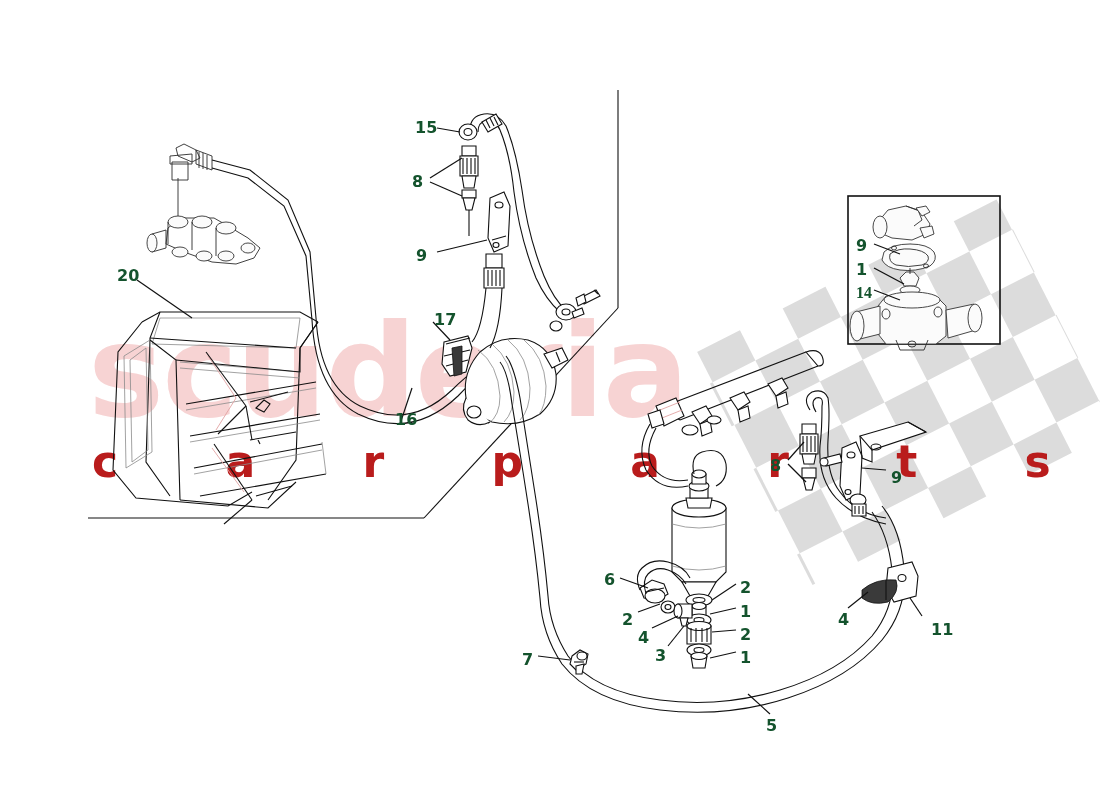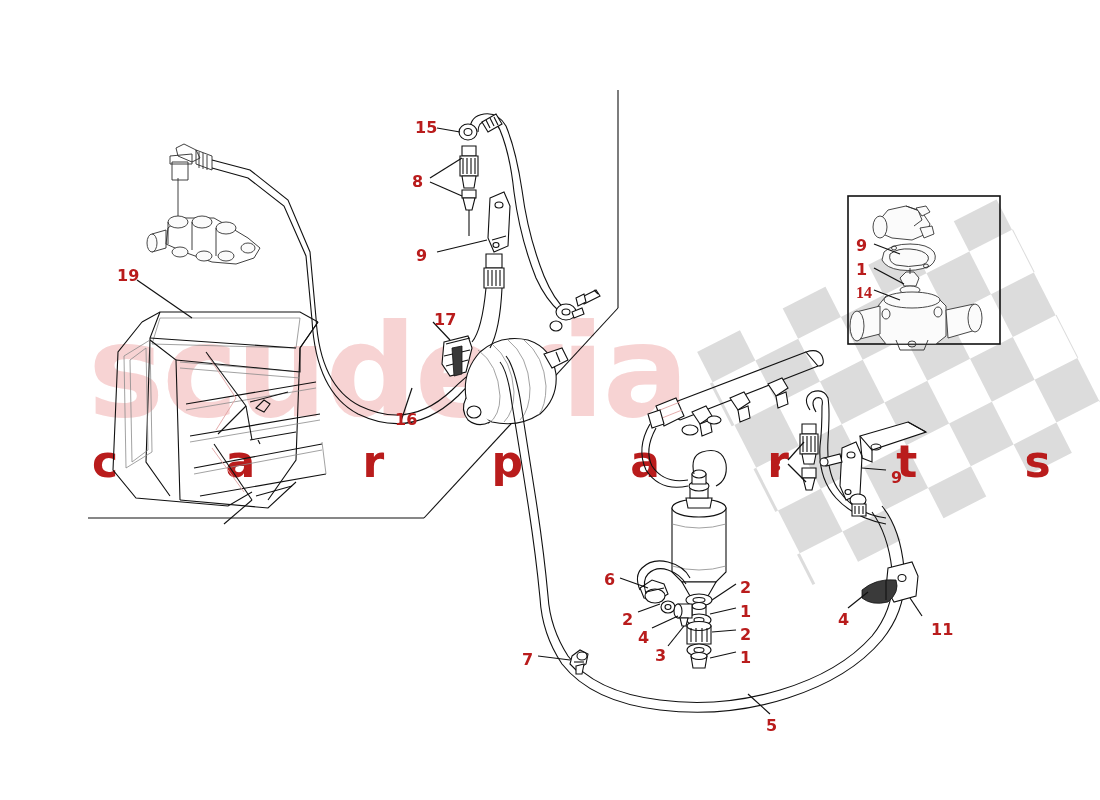--- a/index.html
+++ b/index.html
@@ -48,21 +48,21 @@
     color: #b91c1c;
     user-select: none;
     white-space: nowrap;
     line-height: 1;
   }
   .callout {
     position: absolute;
     font-family: "DejaVu Sans", sans-serif;
     font-weight: bold;
     font-size: 16px;
-    color: #b91c1c;
+    color: #14532d;
     user-select: none;
     white-space: nowrap;
     line-height: 1;
   }
   .flag-cell { fill: #dcdcdc; }
   .ln { fill: none; stroke: #111111; stroke-width: 1.1; }
   .ln-thin { fill: none; stroke: #2b2b2b; stroke-width: 0.9; }
   .ln-grey { fill: none; stroke: #8a8a8a; stroke-width: 0.8; }
   .ln-pink { fill: none; stroke: #e2a3a3; stroke-width: 0.9; }
   .lead { fill: none; stroke: #111111; stroke-width: 1.2; }
@@ -435,21 +435,21 @@
       <path class="lead" d="M538 656 L570 660"></path>
       <path class="lead" d="M770 714 L748 694"></path>
       <path class="lead" d="M848 608 L868 592"></path>
       <path class="lead" d="M922 616 L910 598"></path>
     </g>
   </svg>
 
   <div class="callout" style="left:415px;top:120px;">15</div>
   <div class="callout" style="left:412px;top:174px;">8</div>
   <div class="callout" style="left:416px;top:248px;">9</div>
-  <div class="callout" style="left:117px;top:268px;">19</div>
+  <div class="callout" style="left:117px;top:268px;">20</div>
   <div class="callout" style="left:434px;top:312px;">17</div>
   <div class="callout" style="left:395px;top:412px;">16</div>
   <div class="callout" style="left:856px;top:238px;">9</div>
   <div class="callout" style="left:856px;top:262px;">1</div>
   <div class="callout" style="left:856px;top:285px;font-family:Liberation Serif, serif;">14</div>
   <div class="callout" style="left:770px;top:458px;">8</div>
   <div class="callout" style="left:891px;top:470px;">9</div>
   <div class="callout" style="left:604px;top:572px;">6</div>
   <div class="callout" style="left:622px;top:612px;">2</div>
   <div class="callout" style="left:638px;top:630px;">4</div>

